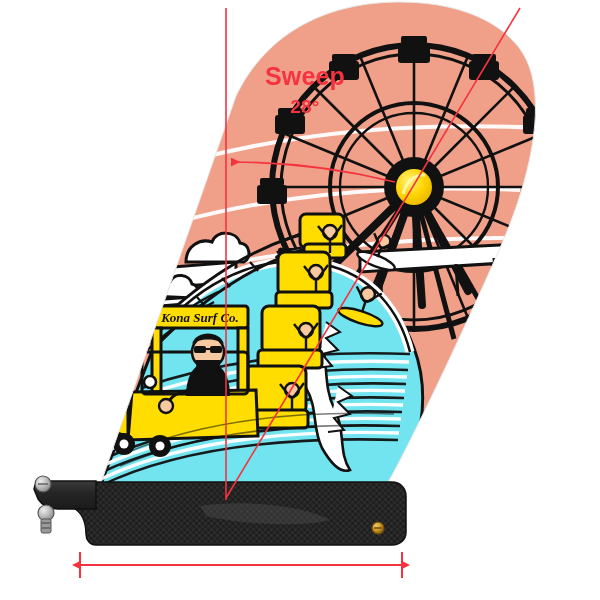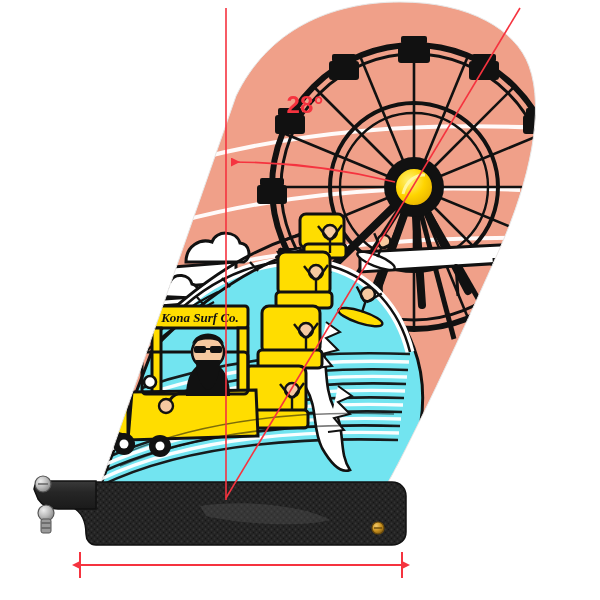--- a/index.html
+++ b/index.html
@@ -4,21 +4,21 @@
 <style>
   html,body{margin:0;padding:0;background:#ffffff;}
   body{width:600px;height:600px;overflow:hidden;
        font-family:"Liberation Sans","DejaVu Sans",sans-serif;}
   #stage{position:relative;width:600px;height:600px;background:#fff;}
   svg.layer{position:absolute;left:0;top:0;width:600px;height:600px;}
   .anno-text{position:absolute;color:#F5333F;font-weight:bold;letter-spacing:.2px;
              white-space:nowrap;user-select:none;}
   #sweep-label{left:226px;top:62px;font-size:25px;line-height:1.12;text-align:center;
                width:170px;margin-left:-6px;}
-  #sweep-line2{font-size:24px;text-align:right;}
+  #sweep-line2{font-size:19px;text-align:right;}
   #base-label{left:185px;top:562px;font-size:23px;}
   #base-label .frac{font-size:14px;vertical-align:super;letter-spacing:0;}
   #base-label .inch{font-size:17px;vertical-align:super;font-style:normal;}
 </style>
 </head>
 <body>
 
 <div id="stage">
 
   <svg class="layer" viewBox="0 0 600 600">
@@ -412,18 +412,18 @@
     <path d="M395 182 C330 166 272 162 232 162" fill="none" stroke="#F5333F" stroke-width="1.6" marker-end="url(#arrowL)"></path>
 
     <g>
       <line x1="80" y1="565" x2="402" y2="565" stroke="#F5333F" stroke-width="2" marker-start="url(#arrowL)" marker-end="url(#arrowR)"></line>
       <line x1="80" y1="552" x2="80" y2="578" stroke="#F5333F" stroke-width="2"></line>
       <line x1="402" y1="552" x2="402" y2="578" stroke="#F5333F" stroke-width="2"></line>
     </g>
   </svg>
 
   <div class="anno-text" id="sweep-label">
-    <br>
+    <span>Sweep</span><br>
     <span id="sweep-line2">28°</span>
   </div>
 
 
 </div>
 
 </body></html>

